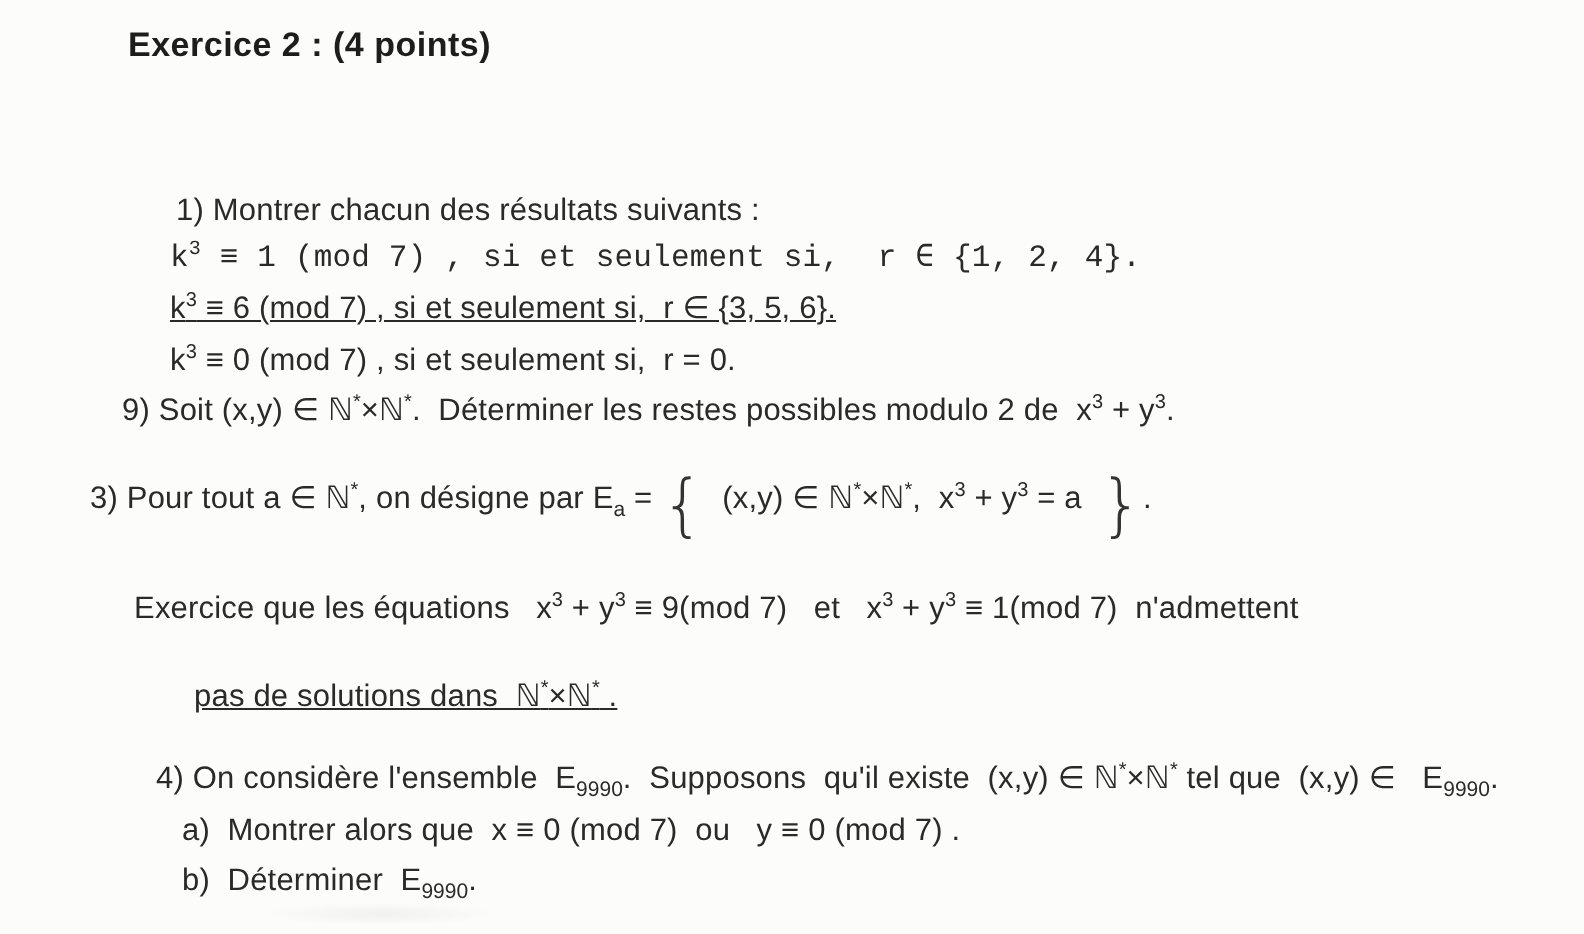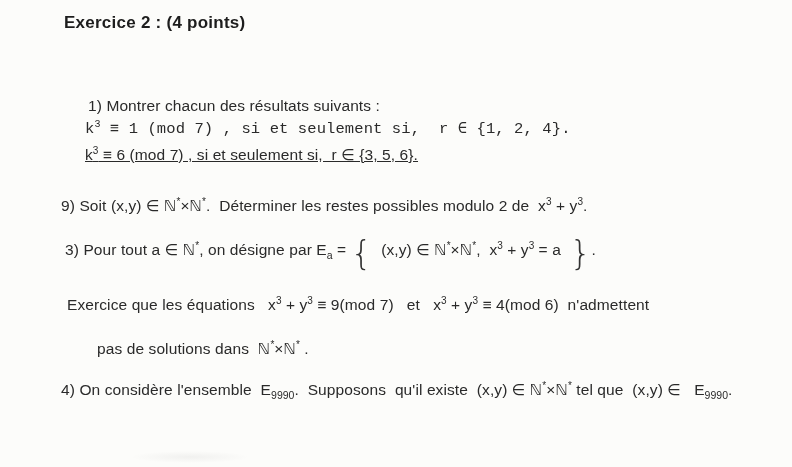--- a/index.html
+++ b/index.html
@@ -50,24 +50,24 @@
     color: #333;
   }
   
   #L-title  { left: 64px;  top: 13px;  }
   #L-intro  { left: 64px;  top: 57px;  }
   #L-q1     { left: 74px;  top: 96px; margin-left: 14px;  }
   #L-q1a    { left: 85px;  top: 119px; font-family: Liberation Mono, monospace; }
   #L-q1b    { left: 85px;  top: 145px; text-decoration: underline; }
   #L-q1c    { left: 85px;  top: 171px; }
   #L-q2     { left: 61px;  top: 196px; }
-  #L-q3     { left: 65px;  top: 240px; }
+  #L-q3     { left: 45px;  top: 240px; }
   #L-q3m    { left: 67px;  top: 295px; }
-  #L-q3p    { left: 97px;  top: 339px; }
-  #L-q4     { left: 61px;  top: 380px; }
+  #L-q3p    { left: 97px;  top: 339px; text-decoration: underline; }
+  #L-q4     { left: 78px;  top: 380px; }
   #L-q4a    { left: 91px;  top: 406px; }
   #L-q4b    { left: 91px;  top: 431px; }
   .smudge {
     position: absolute;
     left: 130px;
     top: 451px;
     width: 120px;
     height: 12px;
     background: radial-gradient(ellipse at center, rgba(60,60,60,0.06), rgba(60,60,60,0) 70%);
   }
@@ -79,28 +79,31 @@
 
   <div class="line title" id="L-title">Exercice 2 : (4 points)</div>
 
 
   <div class="line" id="L-q1">1) Montrer chacun des résultats suivants :</div>
 
   <div class="line" id="L-q1a"><span>k</span><sup class="sp">3</sup><span> ≡ 1 (mod 7) , si et seulement si,  r ∈ {1, 2, 4}.</span></div>
 
   <div class="line" id="L-q1b"><span>k</span><sup class="sp">3</sup><span> ≡ 6 (mod 7) , si et seulement si,  r ∈ {3, 5, 6}.</span></div>
 
+  <div class="line" id="L-q1c"><span>k</span><sup class="sp">3</sup><span> ≡ 0 (mod 7) , si et seulement si,  r = 0.</span></div>
 
   <div class="line" id="L-q2"><span>9) Soit (x,y) ∈ ℕ</span><sup class="sp">*</sup><span>×ℕ</span><sup class="sp">*</sup><span>.  Déterminer les restes possibles modulo 2 de  x</span><sup class="sp">3</sup><span> + y</span><sup class="sp">3</sup><span>.</span></div>
 
   <div class="line" id="L-q3"><span>3) Pour tout a ∈ ℕ</span><sup class="sp">*</sup><span>, on désigne par E</span><sub class="sb">a</sub><span> = </span><span class="brace">{</span><span>  (x,y) ∈ ℕ</span><sup class="sp">*</sup><span>×ℕ</span><sup class="sp">*</sup><span>,  x</span><sup class="sp">3</sup><span> + y</span><sup class="sp">3</sup><span> = a  </span><span class="brace">}</span><span>.</span></div>
 
-  <div class="line" id="L-q3m"><span>Exercice que les équations   x</span><sup class="sp">3</sup><span> + y</span><sup class="sp">3</sup><span> ≡ 9(mod 7)   et   x</span><sup class="sp">3</sup><span> + y</span><sup class="sp">3</sup><span> ≡ 4(mod 6)  n'admettent</span></div>
+  <div class="line" id="L-q3m"><span>Exercice que les équations   x</span><sup class="sp">3</sup><span> + y</span><sup class="sp">3</sup><span> ≡ 9(mod 7)   et   x</span><sup class="sp">3</sup><span> + y</span><sup class="sp">3</sup><span> ≡ 1(mod 7)  n'admettent</span></div>
 
   <div class="line" id="L-q3p"><span>pas de solutions dans  ℕ</span><sup class="sp">*</sup><span>×ℕ</span><sup class="sp">*</sup><span> .</span></div>
 
   <div class="line" id="L-q4"><span>4) On considère l'ensemble  E</span><sub class="sb">9990</sub><span>.  Supposons  qu'il existe  (x,y) ∈ ℕ</span><sup class="sp">*</sup><span>×ℕ</span><sup class="sp">*</sup><span> tel que  (x,y) ∈   E</span><sub class="sb">9990</sub><span>.</span></div>
 
+  <div class="line" id="L-q4a">a)  Montrer alors que  x ≡ 0 (mod 7)  ou   y ≡ 0 (mod 7) .</div>
 
+  <div class="line" id="L-q4b"><span>b)  Déterminer  E</span><sub class="sb">9990</sub><span>.</span></div>
 
   <div class="smudge"></div>
 
 </div>
 
 </body></html>

